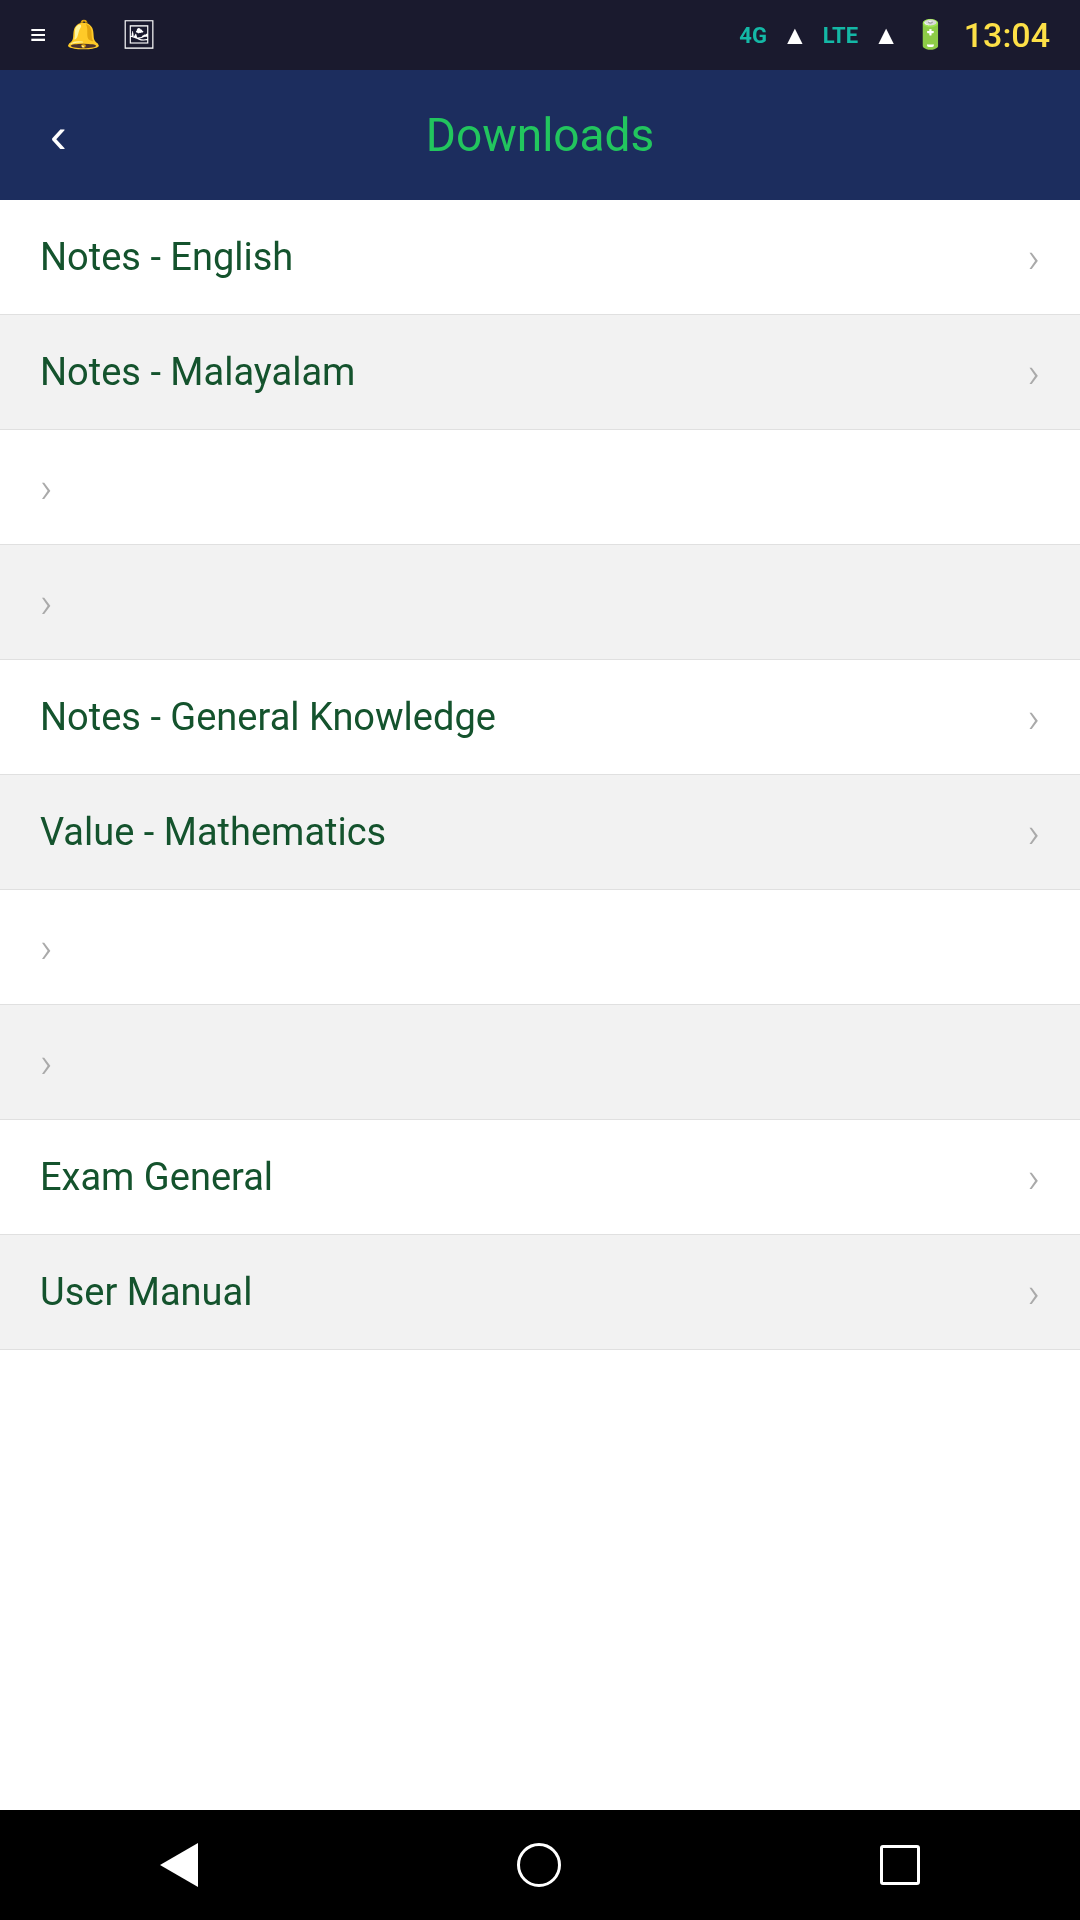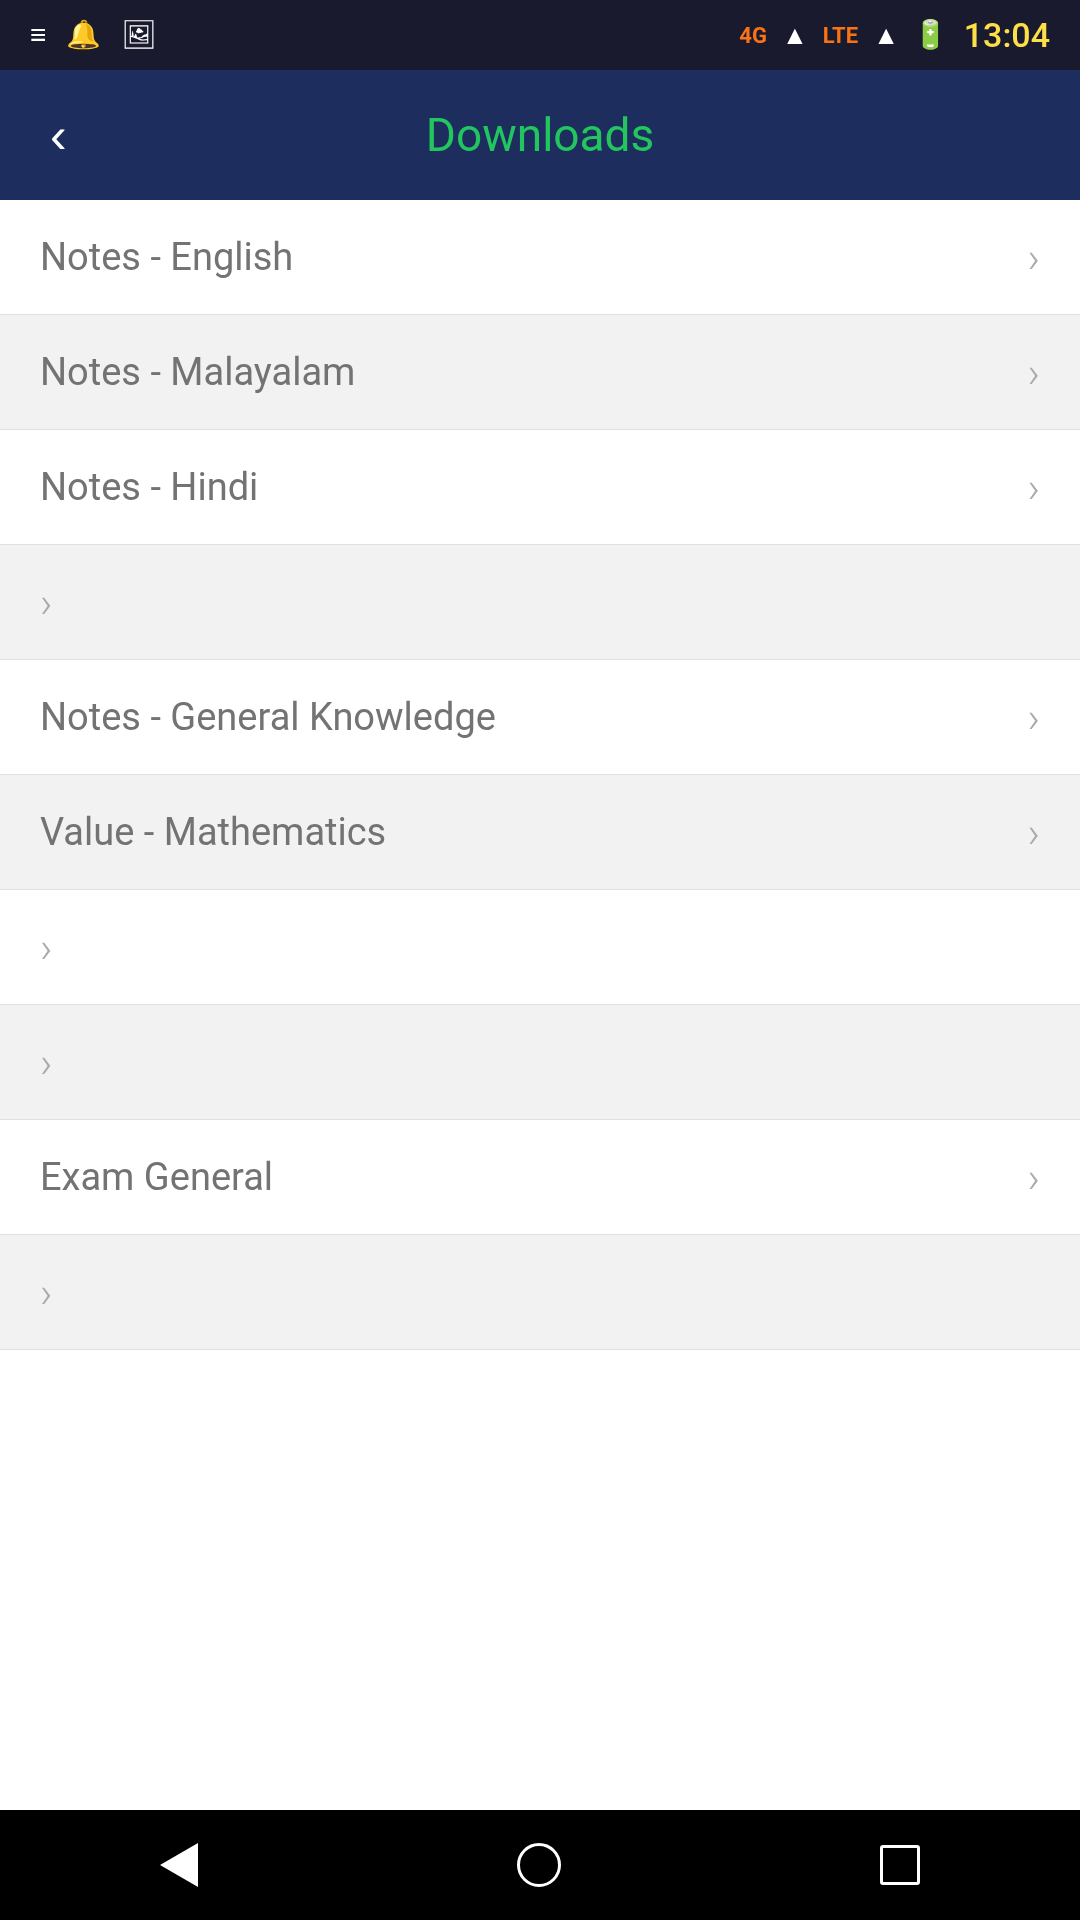--- a/index.html
+++ b/index.html
@@ -49,21 +49,21 @@
       line-height: 1;
     }
 
     .status-time {
       color: #fde047;
       font-size: 34px;
       font-weight: 500;
     }
 
     .signal-text {
-      color: #f97316;
+      color: #14b8a6;
       font-size: 22px;
       font-weight: bold;
     }
 
     
     .header {
       width: 100%;
       height: 130px;
       background: #1c2d5e;
       display: flex;
@@ -113,21 +113,21 @@
     .list-item:nth-child(even) {
       background: #f2f2f2;
     }
 
     .list-item:nth-child(odd) {
       background: #ffffff;
     }
 
     .list-item-text {
       font-size: 38px;
-      color: #737373;
+      color: #14532d;
       font-weight: 400;
     }
 
     .chevron-icon {
       color: #aaaaaa;
       font-size: 42px;
       font-weight: 300;
     }
 
     
@@ -207,21 +207,20 @@
 <div class="list-container">
 <div class="list-item">
       <span class="list-item-text">Notes - English</span>
       <span class="chevron-icon">›</span>
     </div>
     <div class="list-item">
       <span class="list-item-text">Notes - Malayalam</span>
       <span class="chevron-icon">›</span>
     </div>
     <div class="list-item">
-      <span class="list-item-text">Notes - Hindi</span>
       <span class="chevron-icon">›</span>
     </div>
     <div class="list-item">
       <span class="chevron-icon">›</span>
     </div>
     <div class="list-item">
       <span class="list-item-text">Notes - General Knowledge</span>
       <span class="chevron-icon">›</span>
     </div>
     <div class="list-item">
@@ -232,20 +231,21 @@
       <span class="chevron-icon">›</span>
     </div>
     <div class="list-item">
       <span class="chevron-icon">›</span>
     </div>
     <div class="list-item">
       <span class="list-item-text">Exam General</span>
       <span class="chevron-icon">›</span>
     </div>
     <div class="list-item">
+      <span class="list-item-text">User Manual</span>
       <span class="chevron-icon">›</span>
     </div>
   </div>
 
 <div class="bottom-nav">
   <button class="nav-btn">
     <div class="triangle-back"></div>
   </button>
   <button class="nav-btn">
     <div class="circle-home"></div>

